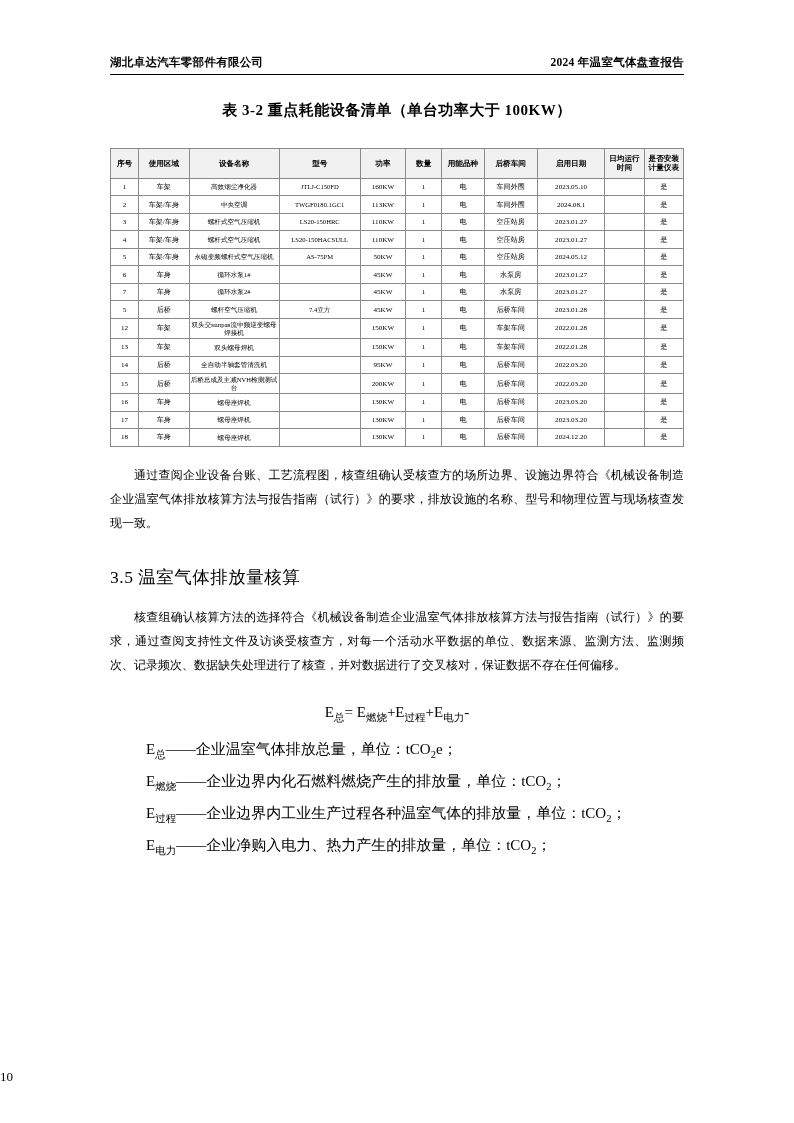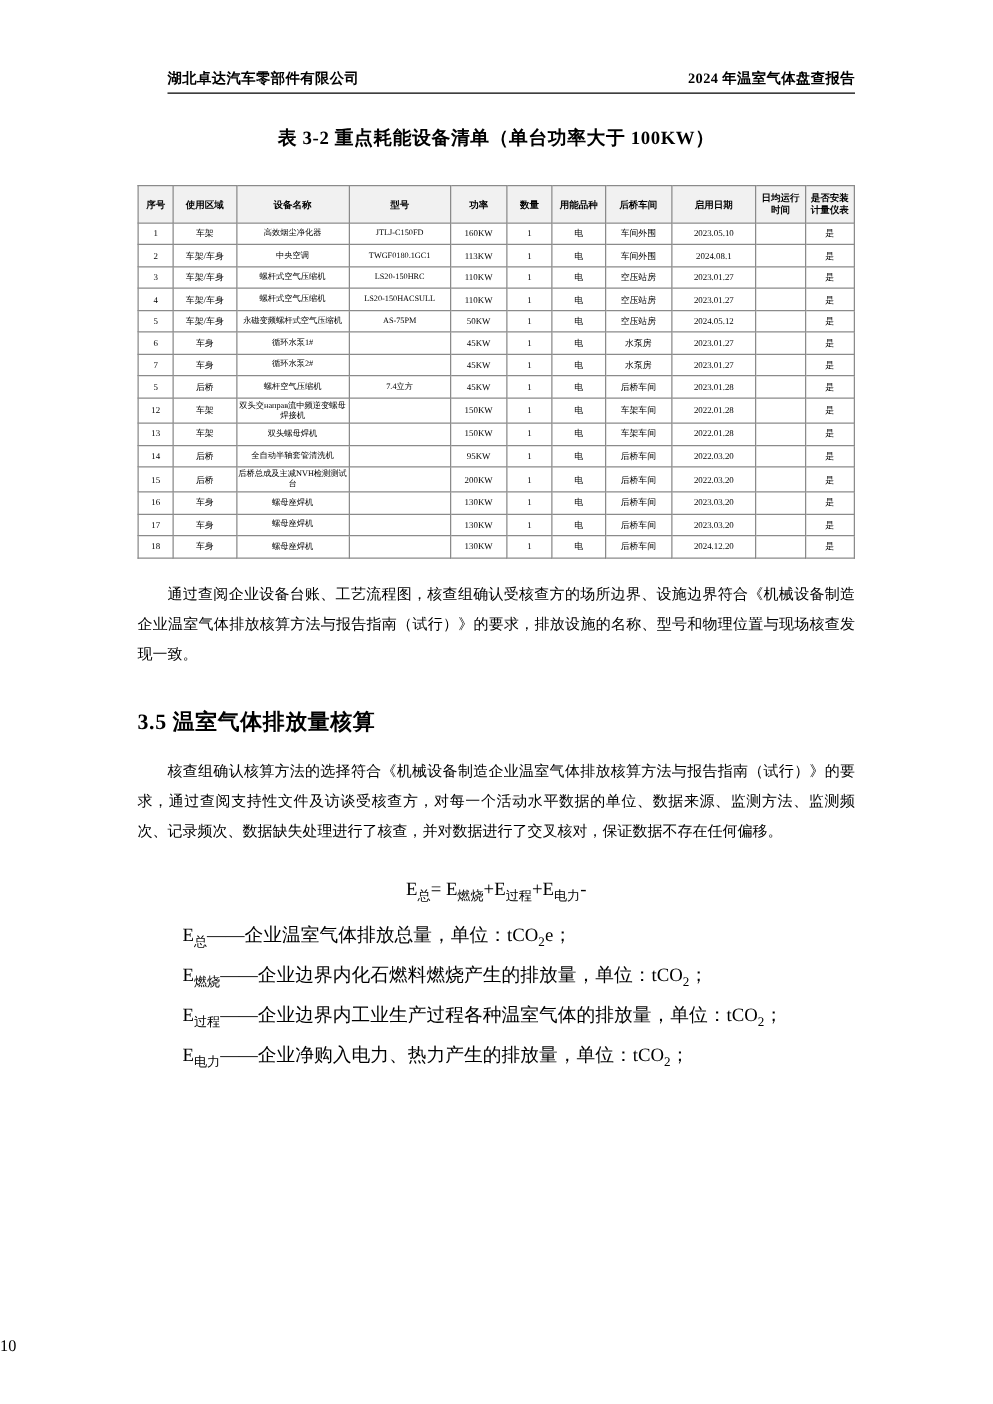--- a/index.html
+++ b/index.html
@@ -26,21 +26,20 @@
   
   .header {
     display: flex;
     justify-content: space-between;
     align-items: flex-end;
     font-size: 11.5px;
     font-weight: bold;
     padding-bottom: 4px;
     border-bottom: 1px solid #000;
     letter-spacing: 0.3px;
-    margin-left: 24px;
   }
   .header-left, .header-right { white-space: nowrap; }
 
   
   .table-title {
     text-align: center;
     font-size: 15px;
     font-weight: bold;
     margin: 26px 0 28px 0;
     letter-spacing: 0.5px;
@@ -87,21 +86,21 @@
   p.body {
     font-size: 12px;
     line-height: 2.0;
     text-align: justify;
     text-justify: inter-ideograph;
     margin: 16px 0 0 0;
     text-indent: 2em;
   }
   h2.section {
     font-size: 17.5px;
-    font-weight: bold;
+    font-weight: normal;
     margin: 30px 0 6px 0;
     letter-spacing: 0.5px;
   }
   p.formula {
     text-align: center;
     font-size: 15px;
     margin: 22px 0 6px 0;
     line-height: 1.8;
   }
   p.def {

